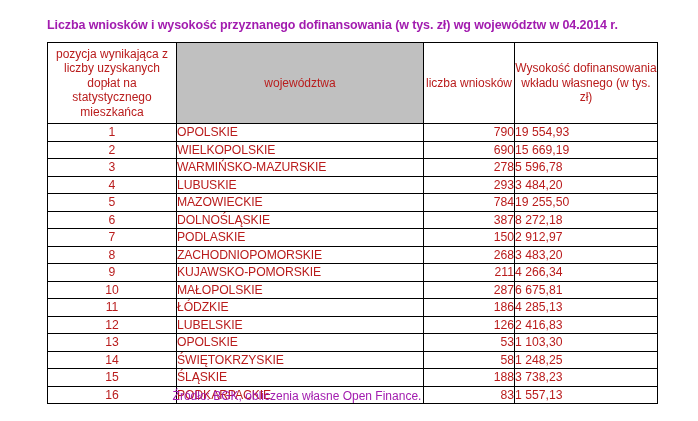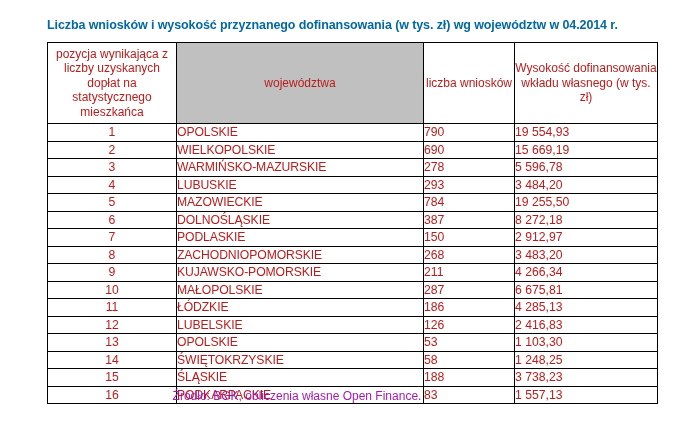--- a/index.html
+++ b/index.html
@@ -21,21 +21,21 @@
     background: #ffffff;
   }
   #report-title {
     position: absolute;
     left: 47px;
     top: 18px;
     width: 612px;
     font-size: 12.5px;
     font-weight: bold;
     line-height: 15px;
-    color: #0369a1;
+    color: #a21caf;
     letter-spacing: -0.1px;
     white-space: nowrap;
   }
   #table-wrap {
     position: absolute;
     left: 47px;
     top: 42px;
     width: 611px;
   }
   table.data-table {
@@ -76,21 +76,21 @@
   }
   td.rank {
     text-align: center;
   }
   td.voiv {
     text-align: left;
     padding-left: 5px;
     letter-spacing: -0.1px;
   }
   td.apps {
-    text-align: left;
+    text-align: right;
   }
   td.amt {
     text-align: left;
   }
   #source-note {
     position: absolute;
     left: 47px;
     top: 389px;
     width: 500px;
     text-align: center;

